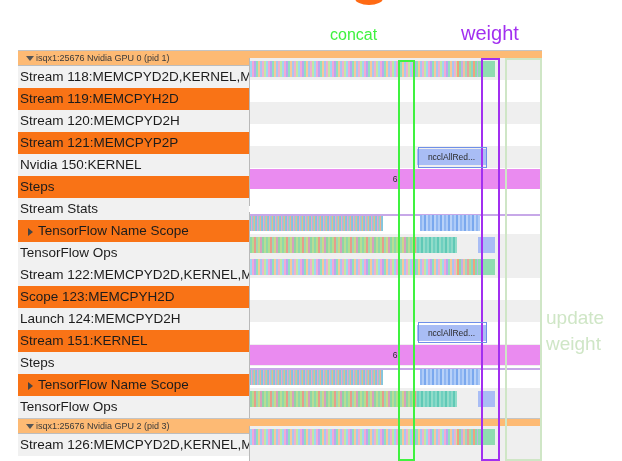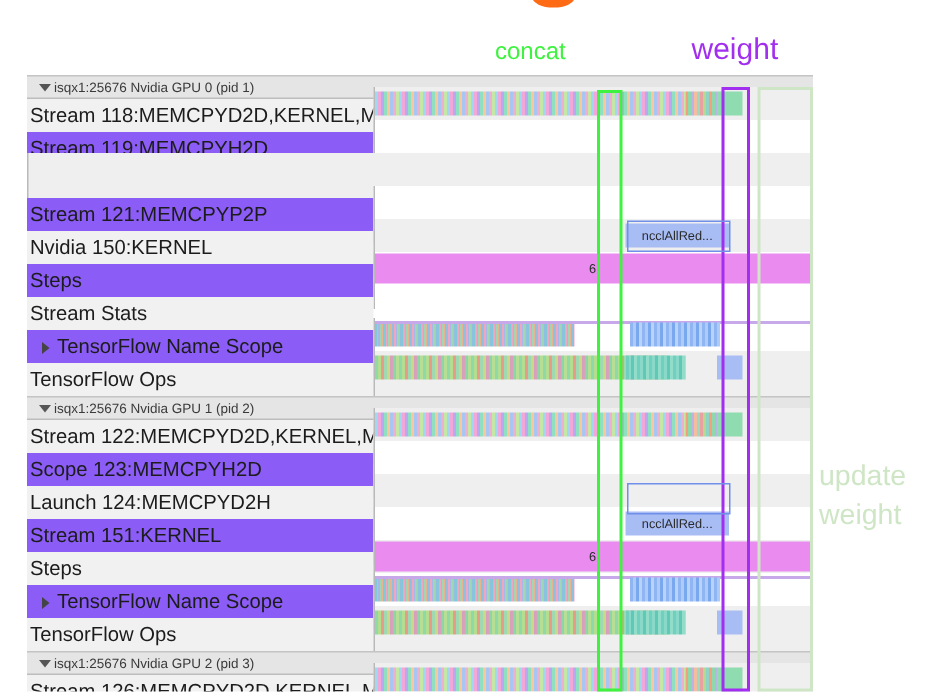--- a/index.html
+++ b/index.html
@@ -17,32 +17,32 @@
   #annot-nccl{left:428px;top:108px;font-size:19px;color:#6f8fe8;}
   #annot-weight{left:546px;top:305px;font-size:19px;color:#cfe6c6;line-height:26px;}
   #annot-weight span{display:block;}
   #orange-blob{position:absolute;left:355px;top:-8px;width:28px;height:13px;
     background:#ff6a14;border-radius:50%;}
 
   
   #panel{position:absolute;left:18px;top:50px;width:524px;height:411px;
     background:#ffffff;overflow:hidden;}
 
-  .group-head{height:16px;background:#e5e5e5;border-top:1px solid #c4c4c4;
+  .group-head{height:16px;background:#fdba74;border-top:1px solid #c4c4c4;
     border-bottom:1px solid #bdbdbd;display:flex;align-items:center;
     font-size:9px;color:#3a3a3a;padding-left:18px;box-sizing:border-box;
     position:relative;}
   .group-head .tri{position:absolute;left:8px;top:5px;width:0;height:0;
     border-left:4px solid transparent;border-right:4px solid transparent;
     border-top:5px solid #555;}
 
   .row{height:22px;display:flex;align-items:center;position:relative;}
   .row .lbl{width:231px;flex:0 0 231px;box-sizing:border-box;padding-left:2px;
     font-size:13.5px;color:#1c1c1c;white-space:nowrap;overflow:hidden;
-    background:#8b5cf6;height:22px;line-height:22px;}
+    background:#f97316;height:22px;line-height:22px;}
   .row.alt .lbl{background:#f1f1f1;}
   .row .track{flex:1;height:38px;position:relative;overflow:hidden;
     border-left:1px solid #b9b9b9;background:#ffffff;}
   .row.alt .track{background:#efefef;}
   .row .lbl.indent{padding-left:20px;}
   .row .lbl .tri2{position:absolute;left:10px;top:8px;width:0;height:0;
     border-top:4px solid transparent;border-bottom:4px solid transparent;
     border-left:5px solid #444;}
 
   
@@ -112,20 +112,21 @@
           <div class="strip s-pastel" style="left: 0px; width: 207px;"></div>
           <div class="strip s-warm" style="left: 207px; width: 21px;"></div>
           <div class="bar greenblk" style="left: 228px; width: 17px;"></div>
         </div>
       </div>
       <div class="row">
         <div class="lbl"><span>Stream 119:MEMCPYH2D</span></div>
         <div class="track"></div>
       </div>
       <div class="row alt">
+        <div class="lbl"><span>Stream 120:MEMCPYD2H</span></div>
         <div class="track"></div>
       </div>
       <div class="row">
         <div class="lbl"><span>Stream 121:MEMCPYP2P</span></div>
         <div class="track"></div>
       </div>
       <div class="row alt">
         <div class="lbl"><span>Nvidia 150:KERNEL</span></div>
         <div class="track">
           <div class="bar blueblk" style="left: 167px; width: 69px;"></div>
@@ -150,24 +151,20 @@
           <div class="strip s-blue" style="left: 170px; width: 60px; top: 3px;"></div>
         </div>
       </div>
       <div class="row alt">
         <div class="lbl"><span>TensorFlow Ops</span></div>
         <div class="track">
           <div class="strip s-green" style="left: 0px; width: 195px;"></div>
           <div class="bar blueblk" style="left: 228px; width: 17px;"></div>
           <div class="strip s-teal" style="left: 167px; width: 40px;"></div>
         </div>
-      </div>
-      <div class="group-head">
-        <span class="tri"></span>
-        <span>isqx1:25676 Nvidia GPU 1 (pid 2)</span>
       </div>
       <div class="row alt">
         <div class="lbl"><span>Stream 122:MEMCPYD2D,KERNEL,MI</span></div>
         <div class="track">
           <div class="strip s-pastel" style="left: 0px; width: 207px;"></div>
           <div class="strip s-warm" style="left: 207px; width: 21px;"></div>
           <div class="bar greenblk" style="left: 228px; width: 17px;"></div>
         </div>
       </div>
       <div class="row">

